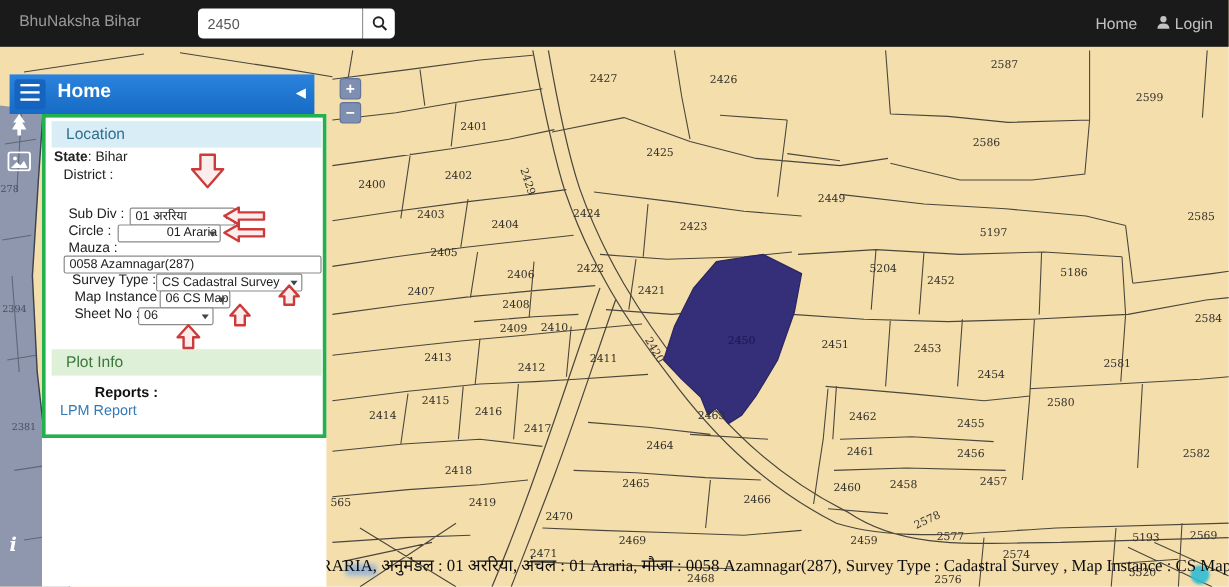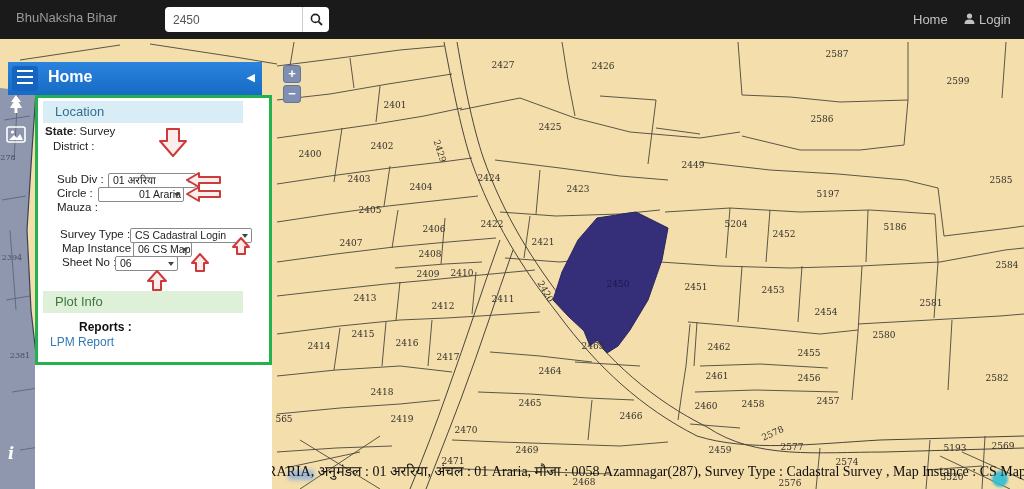--- a/index.html
+++ b/index.html
@@ -37,21 +37,21 @@
   .homeheader{position:absolute;left:8px;top:62px;width:254px;height:33px;z-index:30;
        background:linear-gradient(#2a83dd,#176bc4);}
   .homeheader .title{position:absolute;left:40px;top:6px;font-size:16px;font-weight:bold;color:#fff;}
   .hamb{position:absolute;left:4px;top:4px;width:26px;height:25px;background:#1565c0;
        border-radius:3px;cursor:pointer;}
   .hamb i{display:block;width:16px;height:2px;background:#fff;margin:4px auto 0;}
   .collapse{position:absolute;right:7px;top:9px;color:#fff;font-size:11px;cursor:pointer;}
   .panel{position:absolute;left:35px;top:95px;width:237px;height:394px;background:#fff;z-index:20;}
   .greenbox{position:absolute;left:35px;top:95px;width:237px;height:270px;box-sizing:border-box;
        border:3px solid #22b14c;z-index:26;pointer-events:none;}
-  .sechead{position:absolute;left:8px;width:200px;height:22px;font-size:13px;line-height:22px;
+  .sechead{position:absolute;left:8px;width:225px;height:22px;font-size:13px;line-height:22px;
        padding-left:12px;box-sizing:border-box;}
   .sechead.loc{top:6px;background:#d9edf7;color:#31708f;}
   .sechead.plot{top:196px;background:#dff0d8;color:#3c763d;}
   .flabel{position:absolute;font-size:11.5px;color:#222;}
   .sel{position:absolute;background:#fff;border:1px solid #8a8a8a;border-radius:2px;
        font-size:10.5px;color:#222;line-height:13px;padding:0 14px 0 4px;box-sizing:border-box;
        white-space:nowrap;overflow:hidden;cursor:pointer;}
   .caret{position:absolute;right:3px;top:5px;width:0;height:0;border-left:3.5px solid transparent;
        border-right:3.5px solid transparent;border-top:4px solid #444;}
   .reports{position:absolute;left:15px;top:225px;font-size:12px;font-weight:bold;color:#111;margin-left:29px;}
@@ -239,41 +239,44 @@
       <circle cx="6.5" cy="6" r="1.6" fill="#fff"></circle>
       <path d="M3 14 L8 9 L11 12 L14 8 L17 14 Z" fill="#fff"></path>
     </svg>
 </div>
 <div class="stripicon" style="left:8px;top:444px;font-family:'DejaVu Serif',serif;font-style:italic;font-weight:bold;font-size:16px;">i</div>
 
 <div class="panel">
   <div class="sechead loc">Location</div>
 
   <div class="flabel" style="left:10px;top:30px;">
-    <b>State</b><span>: Survey</span>
+    <b>State</b><span>: Bihar</span>
   </div>
   <div class="flabel" style="left:18px;top:45px;">District :</div>
 
   <div class="flabel" style="left:22px;top:78px;">Sub Div :</div>
   <div class="sel" style="left:73px;top:78px;width:88px;height:15px;">
     <span>01 अररिया</span>
     <i class="caret"></i>
   </div>
 
   <div class="flabel" style="left:22px;top:92px;">Circle :</div>
   <div class="sel" style="left:63px;top:92px;width:86px;height:15px;padding-left:40px;">
     <span>01 Araria</span>
     <i class="caret"></i>
   </div>
 
   <div class="flabel" style="left:22px;top:106px;">Mauza :</div>
+  <div class="sel" style="left:18px;top:118px;width:215px;height:15px;">
+    <span>0058 Azamnagar(287)</span>
+  </div>
 
   <div class="flabel" style="left:25px;top:133px;">Survey Type :</div>
   <div class="sel" style="left:95px;top:133px;width:122px;height:15px;">
-    <span>CS Cadastral Login</span>
+    <span>CS Cadastral Survey</span>
     <i class="caret"></i>
   </div>
 
   <div class="flabel" style="left:27px;top:147px;">Map Instance :</div>
   <div class="sel" style="left:98px;top:147px;width:59px;height:15px;">
     <span>06 CS Map</span>
     <i class="caret"></i>
   </div>
 
   <div class="flabel" style="left:27px;top:161px;">Sheet No :</div>

